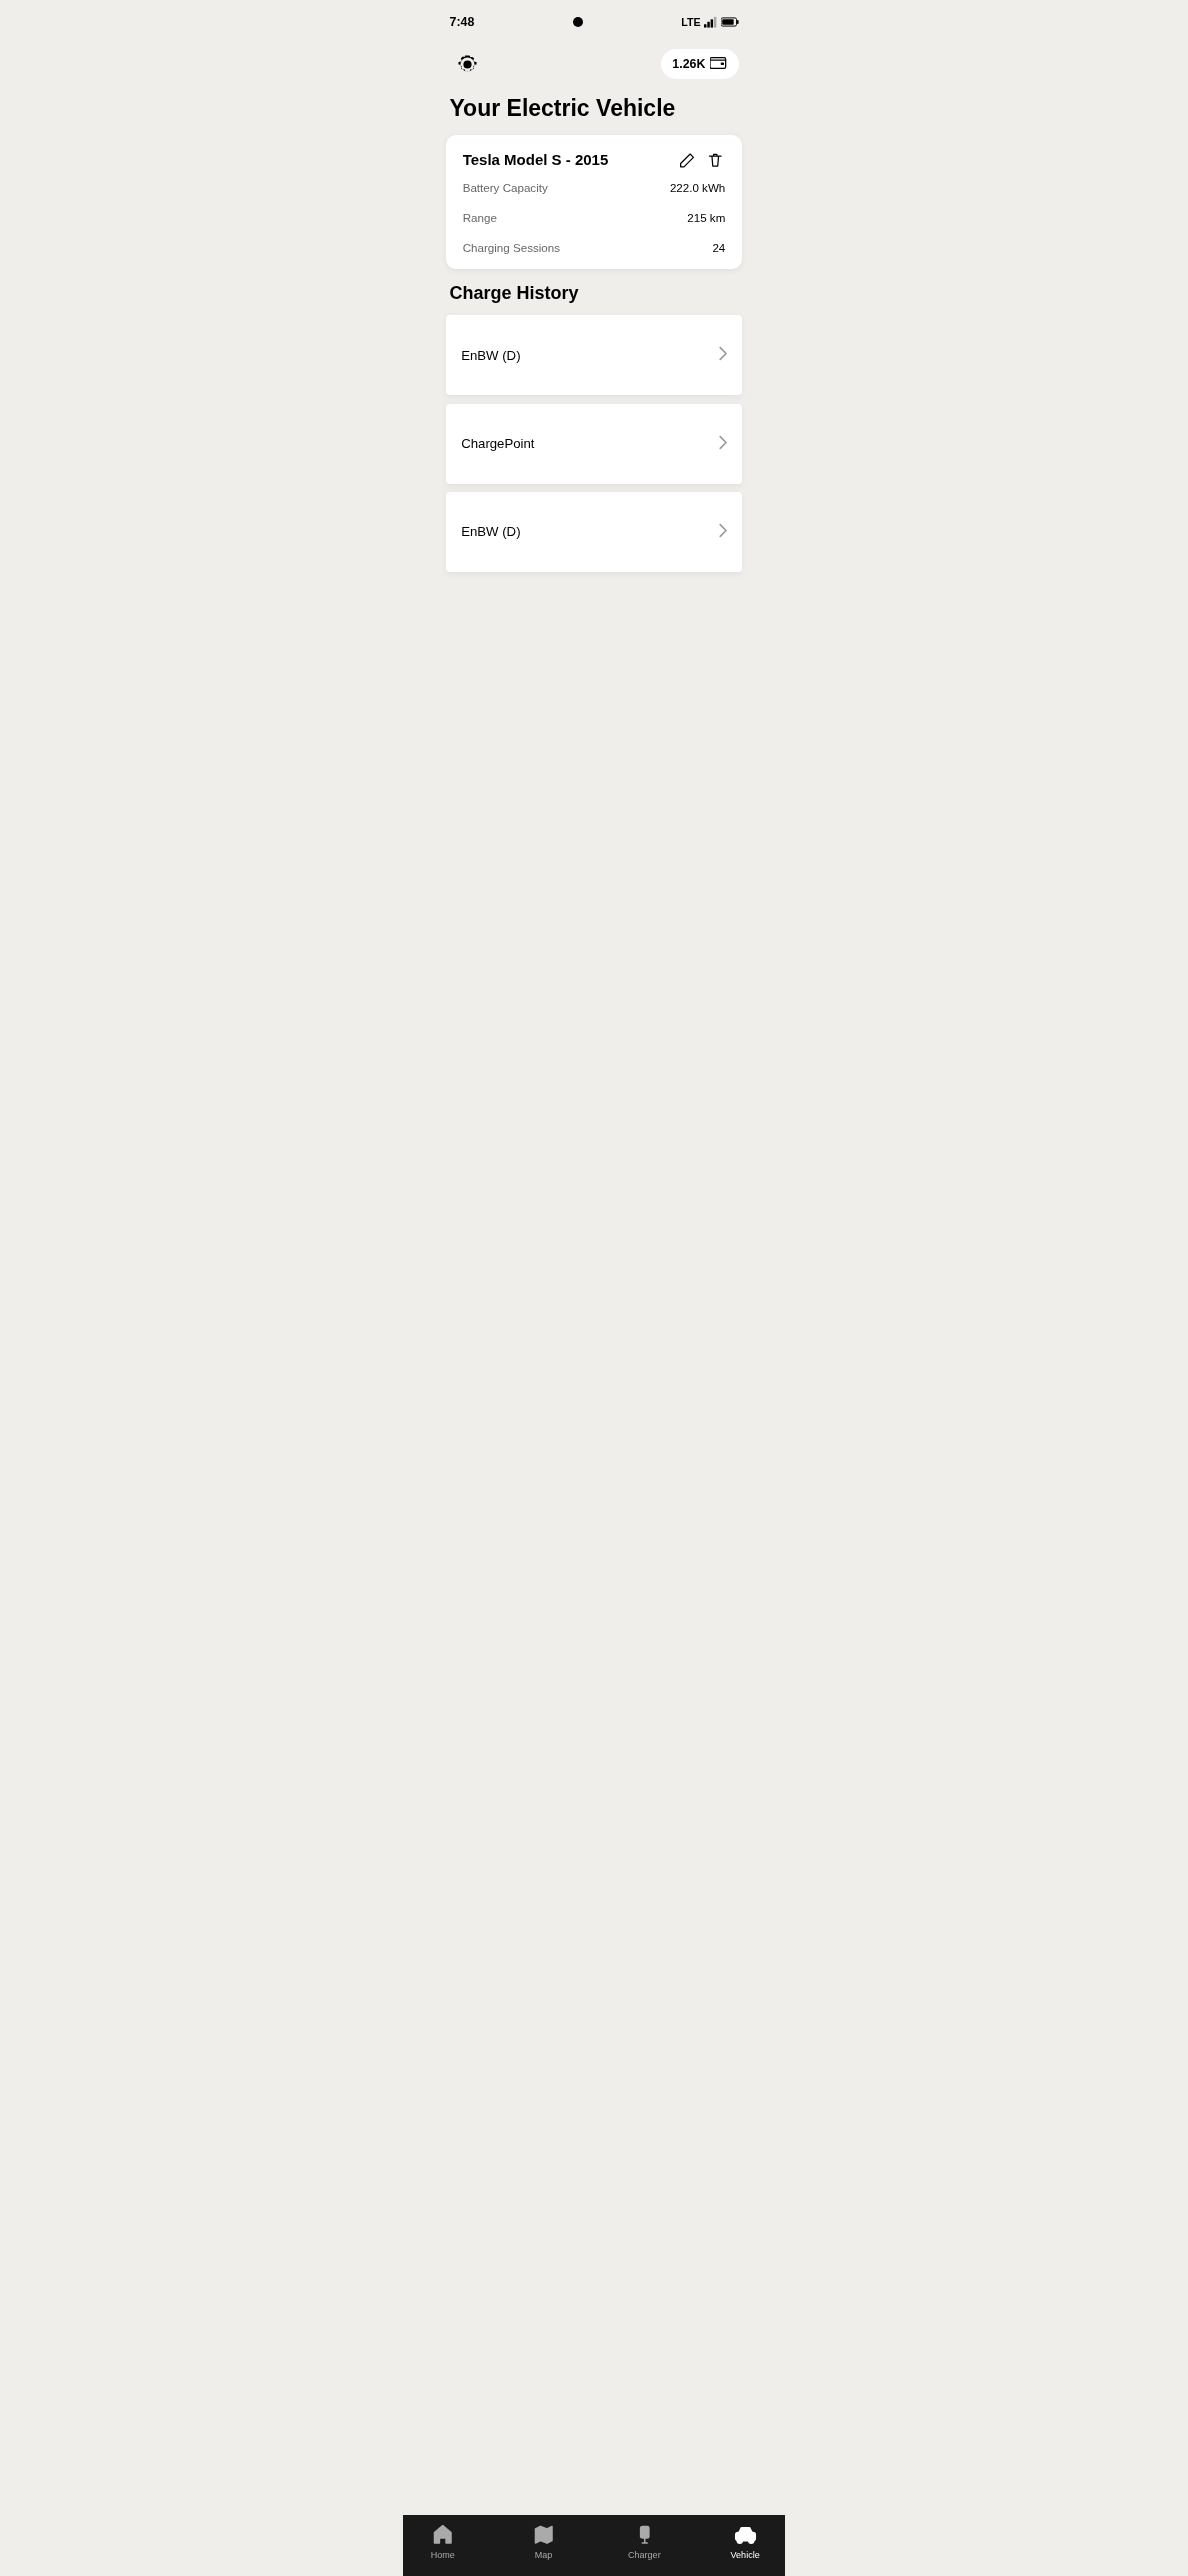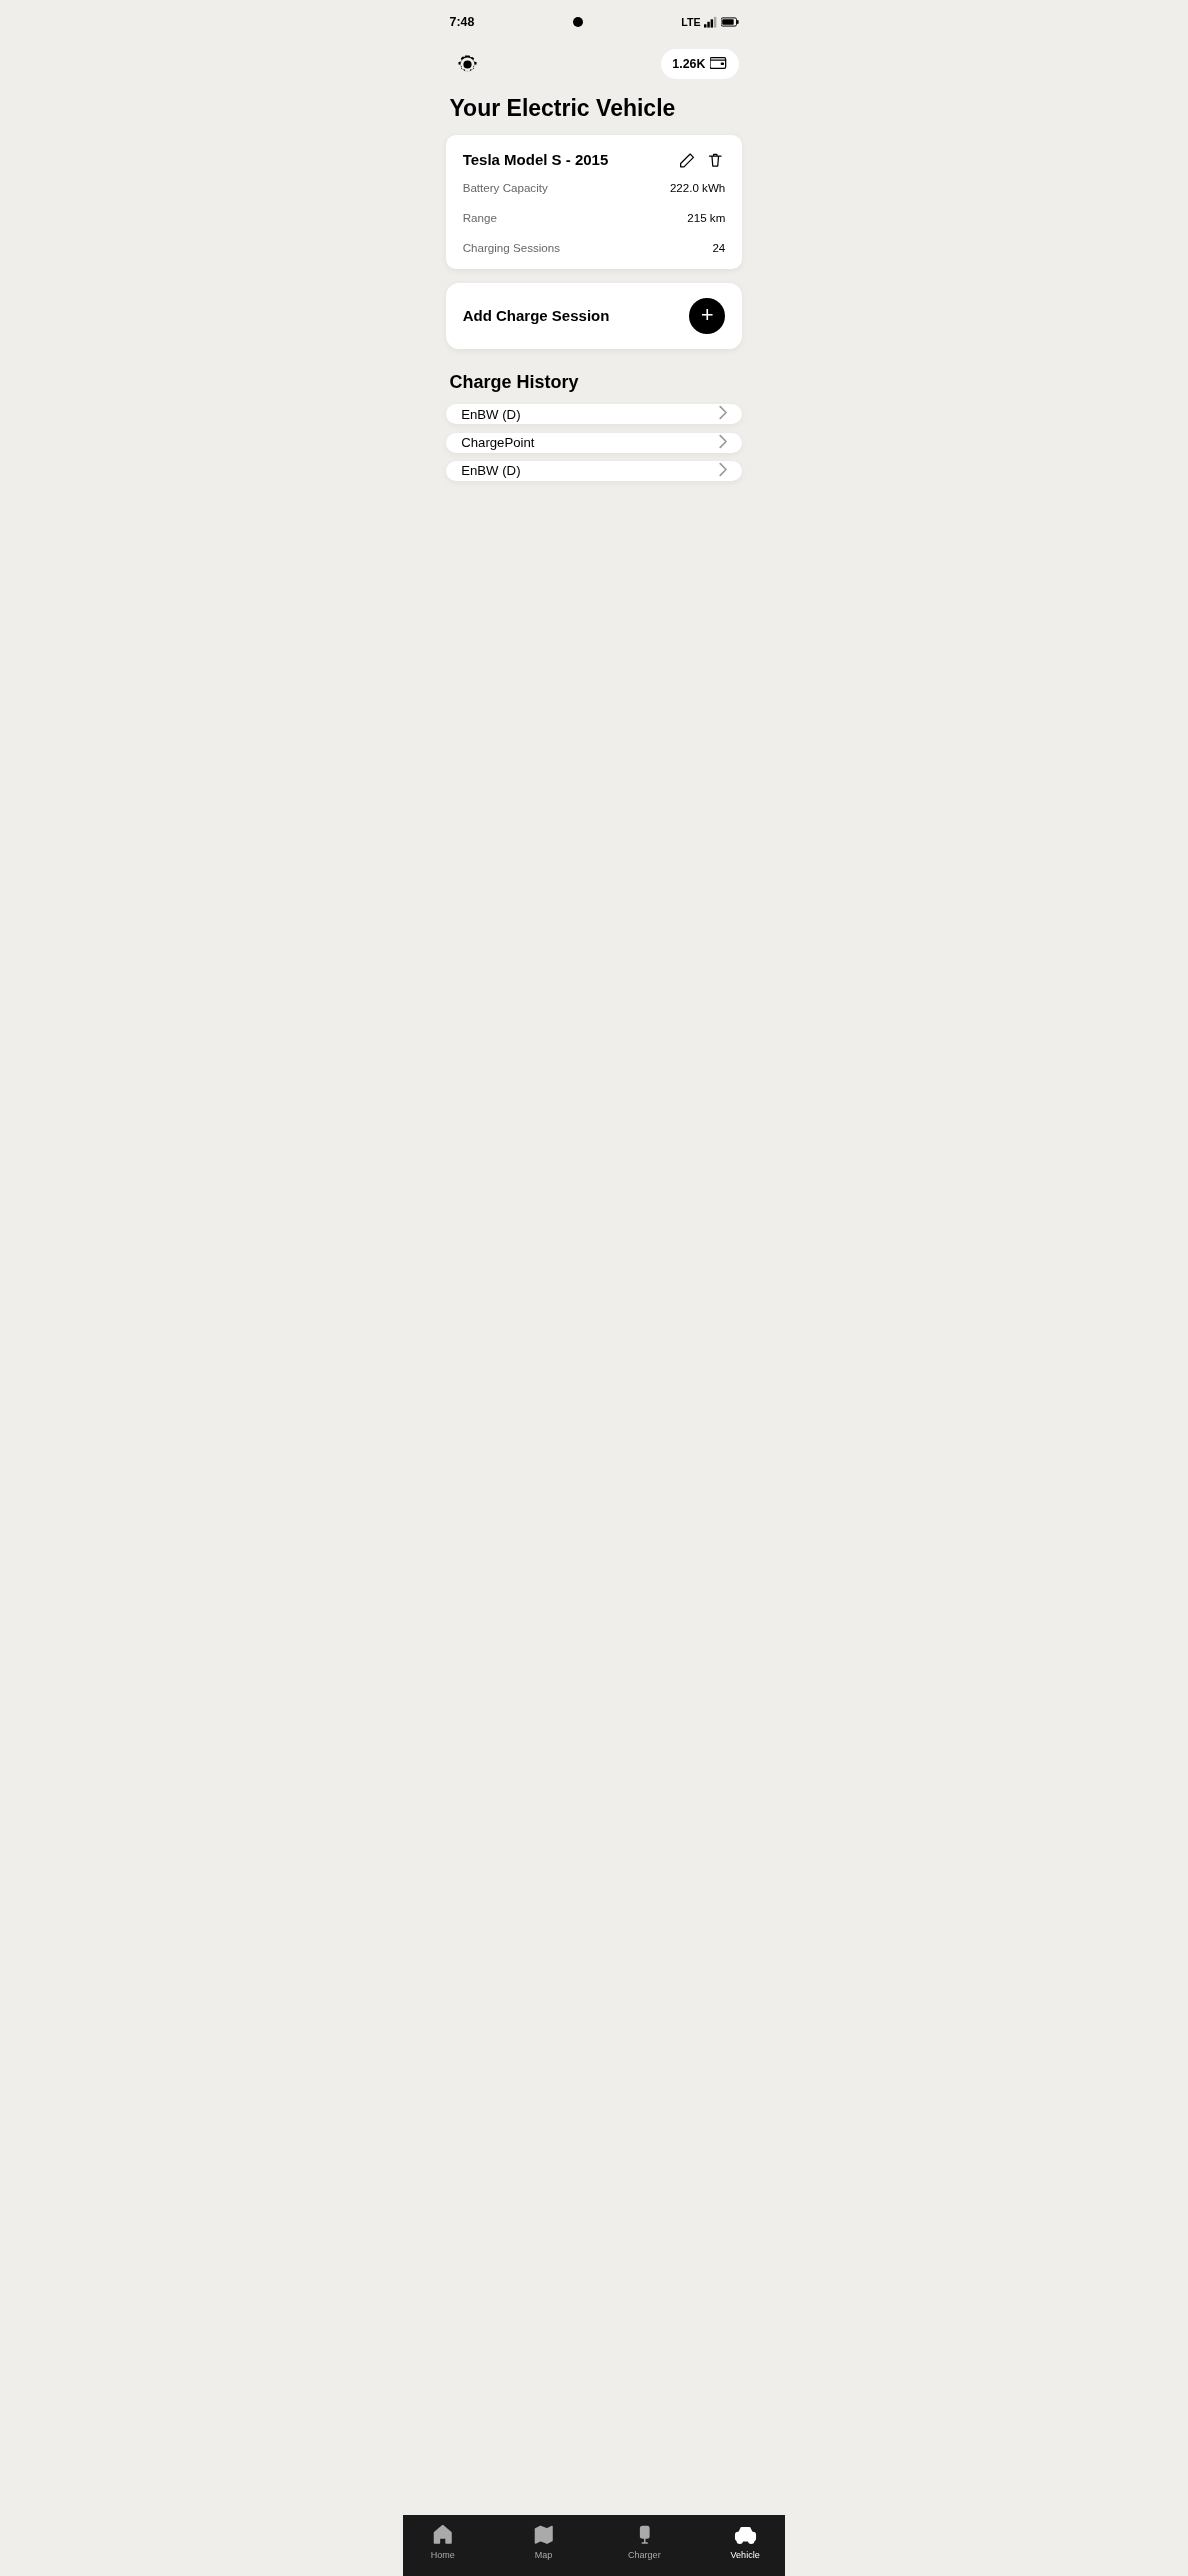--- a/index.html
+++ b/index.html
@@ -224,22 +224,22 @@
 
     
     .history-list {
       display: flex;
       flex-direction: column;
       gap: 8.3px;
     }
 
     .history-item {
       background: #fff;
-      border-radius: 18px;
-      padding: 1px 15px;
+      border-radius: 4px;
+      padding: 31px 15px;
       display: flex;
       justify-content: space-between;
       align-items: center;
       box-shadow: 0 1.7px 6.6px rgba(0,0,0,0.06);
       cursor: pointer;
     }
 
     .history-item-label {
       font-size: 13.2px;
       font-weight: 500;
@@ -374,26 +374,20 @@
         <span class="stat-label">Range</span>
         <span class="stat-value">215 km</span>
       </div>
       <div class="stat-row">
         <span class="stat-label">Charging Sessions</span>
         <span class="stat-value">24</span>
       </div>
     </div>
   </div>
 
-  <div class="add-session-card">
-    <span class="add-session-label">Add Charge Session</span>
-    <button class="add-btn">
-      <span class="add-btn-icon">+</span>
-    </button>
-  </div>
 
   <h2 class="section-title">Charge History</h2>
 
   <div class="history-list">
   <div class="history-item">
       <span class="history-item-label">EnBW (D)</span>
       <span class="chevron-icon">
         <svg width="8.3" height="15" viewBox="0 0 10 18" fill="none">
           <path d="M1.5 2l7 7-7 7" stroke="#999" stroke-width="2" stroke-linecap="round" stroke-linejoin="round"></path>
         </svg>

